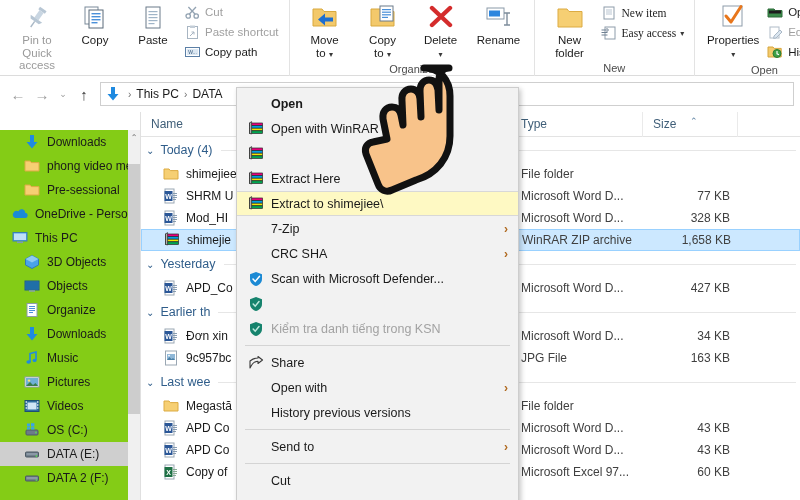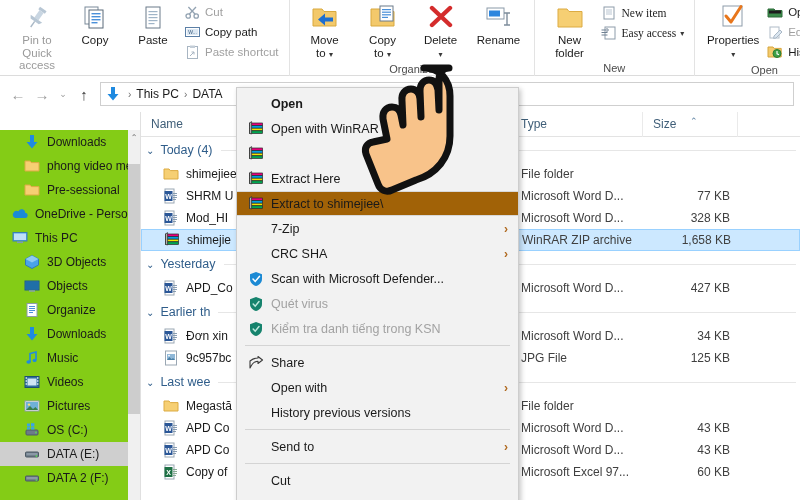--- a/index.html
+++ b/index.html
@@ -135,21 +135,21 @@
     background: #f2f2f2; border: 1px solid #cdcdcd;
     box-shadow: 2px 2px 5px rgba(0,0,0,0.22);
     padding: 3px 0; z-index: 40;
   }
   .mi {
     display: flex; align-items: center; height: 25px; padding: 0 6px 0 6px;
     font-size: 12.5px; color: #1a1a1a; white-space: nowrap; cursor: default;
   }
   .mi.dim { color: #a2a2a2; }
   .mi.bold { font-weight: bold; }
-  .mi.hl { background: #a16207; border-top: 1px solid #d8d8d8; border-bottom: 1px solid #d8d8d8; }
+  .mi.hl { background: #fef9c3; border-top: 1px solid #d8d8d8; border-bottom: 1px solid #d8d8d8; }
   .mi .mic { width: 26px; height: 18px; display:flex; align-items:center; justify-content:center; flex: none; }
   .mi .mtx { flex: 1; padding-left: 2px; }
   .mi .sub { color: #b06a20; font-size: 12px; font-weight: bold; padding-right: 4px; }
   .msep { height: 1px; background: #d4d4d4; margin: 4px 8px 4px 8px; }
 
   
   .hand { position: absolute; left: 352px; top: 56px; width: 120px; height: 150px; z-index: 60; pointer-events: none; }
 </style>
 </head>
 <body>
@@ -210,39 +210,39 @@
                   <g stroke="#93a3b2" fill="none" stroke-width="1.3">
                     <circle cx="3.2" cy="10" r="2.2"></circle>
                     <circle cx="11.2" cy="10" r="2.2"></circle>
                     <path d="M4.2 8.3 L11 1"></path>
                     <path d="M10.2 8.3 L3.4 1"></path>
                   </g>
                 </svg>
             </span>
             <span>Cut</span>
           </div>
+          <div class="smallbtn dim">
+            <span class="sic">
+              <svg width="15" height="14" viewBox="0 0 15 14">
+                  <rect x="2.5" y="1.5" width="10" height="12" fill="#fff" stroke="#a8b5c2"></rect>
+                  <rect x="5" y="0.5" width="5" height="2.5" fill="#c3cdd7"></rect>
+                  <path d="M5 11 l4-4 M9 7 h-2.5 M9 7 v2.5" stroke="#a8b5c2" fill="none"></path>
+                </svg>
+            </span>
+            <span>Paste shortcut</span>
+          </div>
           <div class="smallbtn">
             <span class="sic">
               <svg width="15" height="13" viewBox="0 0 15 13">
                   <rect x="0.5" y="1.5" width="14" height="9" fill="#fff" stroke="#5b7fa6"></rect>
                   <rect x="1.8" y="3" width="11.4" height="6" fill="#dbe7f2"></rect>
                   <text x="7.5" y="8" font-size="5" text-anchor="middle" fill="#3a5b7d" font-family="Liberation Sans">W...</text>
                 </svg>
             </span>
             <span>Copy path</span>
-          </div>
-          <div class="smallbtn dim">
-            <span class="sic">
-              <svg width="15" height="14" viewBox="0 0 15 14">
-                  <rect x="2.5" y="1.5" width="10" height="12" fill="#fff" stroke="#a8b5c2"></rect>
-                  <rect x="5" y="0.5" width="5" height="2.5" fill="#c3cdd7"></rect>
-                  <path d="M5 11 l4-4 M9 7 h-2.5 M9 7 v2.5" stroke="#a8b5c2" fill="none"></path>
-                </svg>
-            </span>
-            <span>Paste shortcut</span>
           </div>
         </div>
       </div>
       <div class="rgroup-title">Clipboard</div>
     </div>
 
     <div class="rgroup">
       <div class="rgroup-body">
         <div class="bigbtn">
           <div class="ic">
@@ -489,48 +489,48 @@
                 <path d="M6 12 V3.5 l6 -1.5 V10" fill="none" stroke="#1f8ae0" stroke-width="1.6"></path>
                 <ellipse cx="4.6" cy="12" rx="2.2" ry="1.8" fill="#1f8ae0"></ellipse>
                 <ellipse cx="10.6" cy="10.4" rx="2" ry="1.6" fill="#1f8ae0"></ellipse>
               </svg>
             </span>
             <span>Music</span>
           </div>
           <div class="navitem l2">
             <span class="nic">
               <svg width="16" height="16" viewBox="0 0 16 16">
+                <rect x="1" y="3" width="14" height="10" fill="#fff" stroke="#8e9daa"></rect>
+                <rect x="2" y="4" width="12" height="8" fill="#6fb0d8"></rect>
+                <circle cx="5" cy="6.6" r="1.2" fill="#f6e27a"></circle>
+                <path d="M2 12 L6 8 L9 11 L11.5 9 L14 12 Z" fill="#3b7d4a"></path>
+              </svg>
+            </span>
+            <span>Pictures</span>
+          </div>
+          <div class="navitem l2">
+            <span class="nic">
+              <svg width="16" height="16" viewBox="0 0 16 16">
                 <rect x="1" y="2.5" width="14" height="11" fill="#2f6f9e" stroke="#1d4f74"></rect>
                 <rect x="3.5" y="4.5" width="9" height="7" fill="#cfe6f5"></rect>
                 <g fill="#e8eef3">
                   <rect x="1.6" y="3.3" width="1.4" height="1.4"></rect>
                   <rect x="1.6" y="6.3" width="1.4" height="1.4"></rect>
                   <rect x="1.6" y="9.3" width="1.4" height="1.4"></rect>
                   <rect x="13" y="3.3" width="1.4" height="1.4"></rect>
                   <rect x="13" y="6.3" width="1.4" height="1.4"></rect>
                   <rect x="13" y="9.3" width="1.4" height="1.4"></rect>
                 </g>
               </svg>
             </span>
             <span>Videos</span>
           </div>
           <div class="navitem l2">
             <span class="nic">
               <svg width="16" height="16" viewBox="0 0 16 16">
-                <rect x="1" y="3" width="14" height="10" fill="#fff" stroke="#8e9daa"></rect>
-                <rect x="2" y="4" width="12" height="8" fill="#6fb0d8"></rect>
-                <circle cx="5" cy="6.6" r="1.2" fill="#f6e27a"></circle>
-                <path d="M2 12 L6 8 L9 11 L11.5 9 L14 12 Z" fill="#3b7d4a"></path>
-              </svg>
-            </span>
-            <span>Pictures</span>
-          </div>
-          <div class="navitem l2">
-            <span class="nic">
-              <svg width="16" height="16" viewBox="0 0 16 16">
                 <rect x="2" y="8" width="12" height="5" rx="1" fill="#6d7b88" stroke="#4d5b68"></rect>
                 <circle cx="12" cy="10.5" r="0.9" fill="#5ad35a"></circle>
                 <g fill="#39a5e8">
                   <rect x="3" y="1.5" width="3" height="3"></rect>
                   <rect x="7" y="1.2" width="3.4" height="3.3"></rect>
                   <rect x="3" y="5.2" width="3" height="2.3"></rect>
                   <rect x="7" y="5.2" width="3.4" height="2.3"></rect>
                 </g>
               </svg>
             </span>
@@ -715,21 +715,21 @@
                   <rect x="2.5" y="1" width="11" height="14" fill="#fff" stroke="#9aa7b3"></rect>
                   <rect x="4" y="4" width="8" height="6" fill="#8fb8d8"></rect>
                   <path d="M4 10 L6.5 7 L8.5 9.2 L10 8 L12 10 Z" fill="#4a7fa5"></path>
                   <circle cx="6" cy="5.6" r="0.9" fill="#fff"></circle>
                 </svg>
               </span>
               <span>9c957bc</span>
             </div>
             <div class="cell dt">PM</div>
             <div class="cell tp">JPG File</div>
-            <div class="cell sz">125 KB</div>
+            <div class="cell sz">163 KB</div>
           </div>
           <div class="grouphdr">
             <span class="chev">⌄</span>
             <span>Last wee</span>
             <span class="rule"></span>
           </div>
           <div class="row">
             <div class="cell nm">
               <span class="fic">
                 <svg width="16" height="16" viewBox="0 0 16 16">
@@ -889,21 +889,20 @@
           </span>
           <span class="mtx">Scan with Microsoft Defender...</span>
         </div>
         <div class="mi dim">
           <span class="mic">
             <svg width="16" height="16" viewBox="0 0 16 16">
               <path d="M8 1 L14 3.2 V8 c0 4 -3.4 6.2 -6 7 c-2.6 -0.8 -6 -3 -6 -7 V3.2 Z" fill="#16836d"></path>
               <path d="M5.2 8 l2 2.2 L11 5.6" stroke="#bfe8dd" stroke-width="1.5" fill="none" stroke-linecap="round"></path>
             </svg>
           </span>
-          <span class="mtx">Quét virus</span>
         </div>
         <div class="mi dim">
           <span class="mic">
             <svg width="16" height="16" viewBox="0 0 16 16">
               <path d="M8 1 L14 3.2 V8 c0 4 -3.4 6.2 -6 7 c-2.6 -0.8 -6 -3 -6 -7 V3.2 Z" fill="#16836d"></path>
               <path d="M5.2 8 l2 2.2 L11 5.6" stroke="#bfe8dd" stroke-width="1.5" fill="none" stroke-linecap="round"></path>
             </svg>
           </span>
           <span class="mtx">Kiểm tra danh tiếng trong KSN</span>
         </div>

